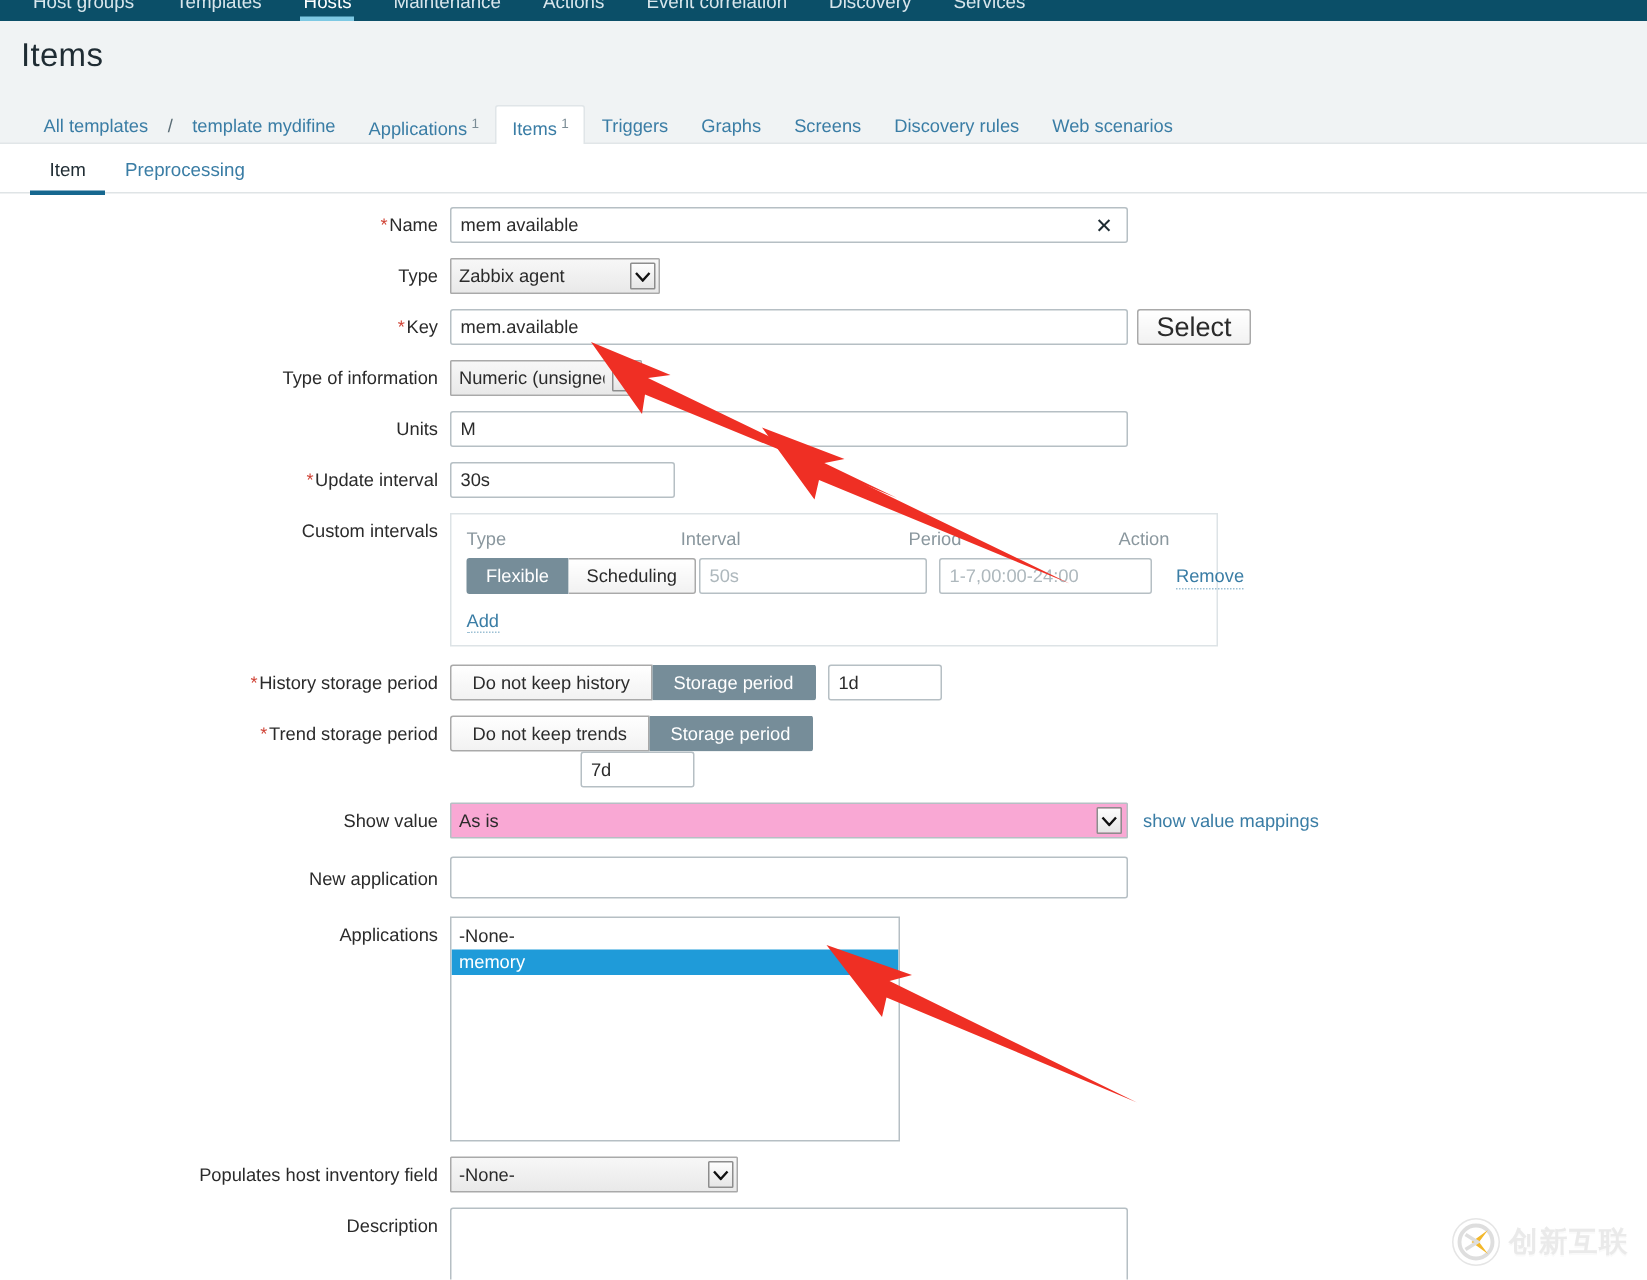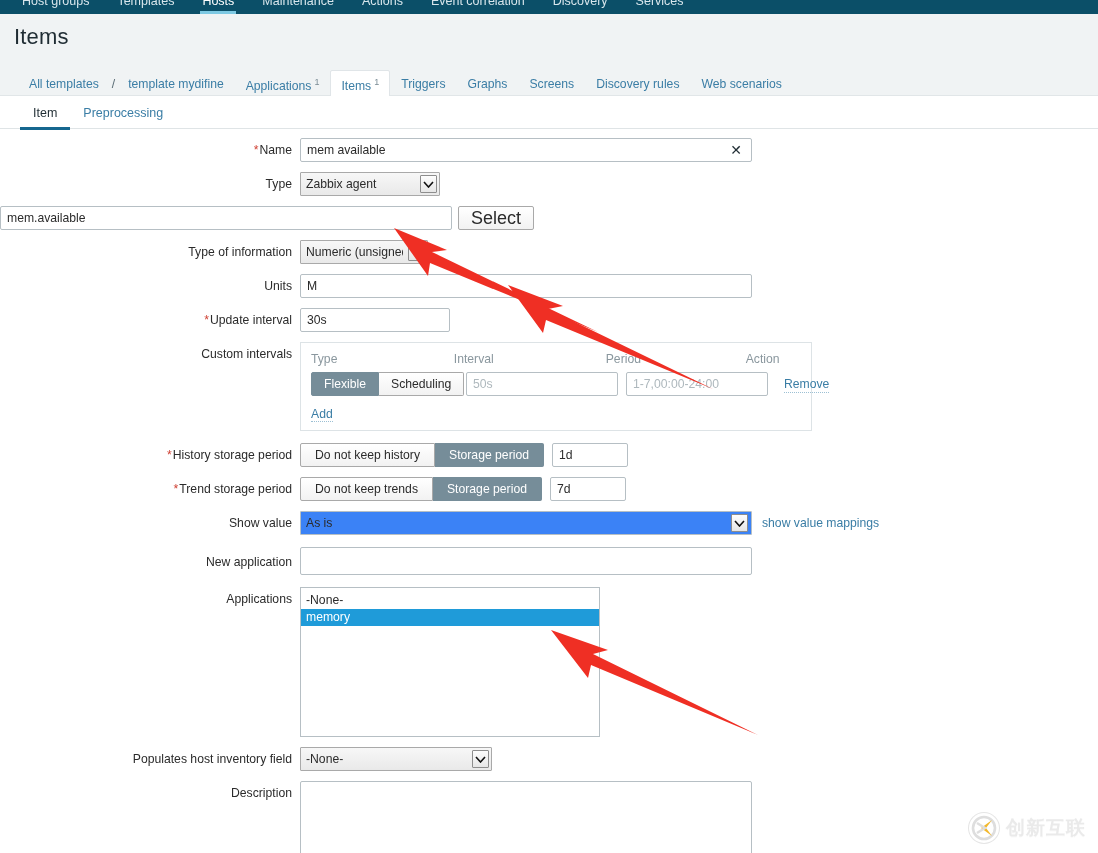--- a/index.html
+++ b/index.html
@@ -118,21 +118,21 @@
   .selwrap { position: relative; display: inline-block; }
   .selwrap .arrowbox {
     position: absolute; right: 3px; top: 3px; width: 17px; height: 18px;
     background: linear-gradient(#fdfdfd, #e6e6e6);
     border: 1px solid #8d8d8d; border-radius: 1px;
     display: flex; align-items: center; justify-content: center;
     pointer-events: none;
   }
   .selwrap .arrowbox svg { display: block; }
   .sel-wide {
-    width: 452px; background: #3b82f6; border: 1px solid #b6bfc4;
+    width: 452px; background: #f9a8d4; border: 1px solid #b6bfc4;
     background-image: none;
   }
   .sel-wide + .arrowbox { right: 4px; top: 3px; }
 
   .inp-key { width: 452px; }
   .btn {
     display: inline-block; font-size: 18px; color: #2b2b2b;
     background: linear-gradient(#ffffff, #f2f2f2);
     border: 1px solid #a9a9a9; border-radius: 2px;
     padding: 3px 12px; height: 24px; line-height: 16px; cursor: pointer;
@@ -273,20 +273,21 @@
           <span class="arrowbox">
             <svg width="11" height="7" viewBox="0 0 11 7">
                 <path d="M1 1 L5.5 6 L10 1" fill="none" stroke="#111" stroke-width="1.6"></path>
               </svg>
           </span>
         </div>
       </div>
     </div>
 
     <div class="row">
+      <div class="lbl"><span class="req">*</span><span>Key</span></div>
       <div class="ctl" style="display:flex;align-items:center;">
         <input class="inp-key" type="text" value="mem.available" style="">
         <span style="display:inline-block;width:6px"></span>
         <span class="btn">Select</span>
       </div>
     </div>
 
     <div class="row">
       <div class="lbl"><span>Type of information</span></div>
       <div class="ctl">
@@ -349,21 +350,21 @@
         <div class="toggle toggle-wide" style="width:auto">
           <span class="tg">Do not keep history</span>
           <span class="tg on">Storage period</span>
         </div>
         <input class="inp-small" type="text" value="1d" style="">
       </div>
     </div>
 
     <div class="row">
       <div class="lbl"><span class="req">*</span><span>Trend storage period</span></div>
-      <div class="ctl" style="display:flex;align-items:center;">
+      <div class="ctl" style="display:flex;align-items:center;flex-direction:column;">
         <div class="toggle toggle-wide" style="width:auto">
           <span class="tg">Do not keep trends</span>
           <span class="tg on">Storage period</span>
         </div>
         <input class="inp-small" type="text" value="7d" style="">
       </div>
     </div>
 
     <div class="row">
       <div class="lbl"><span>Show value</span></div>

